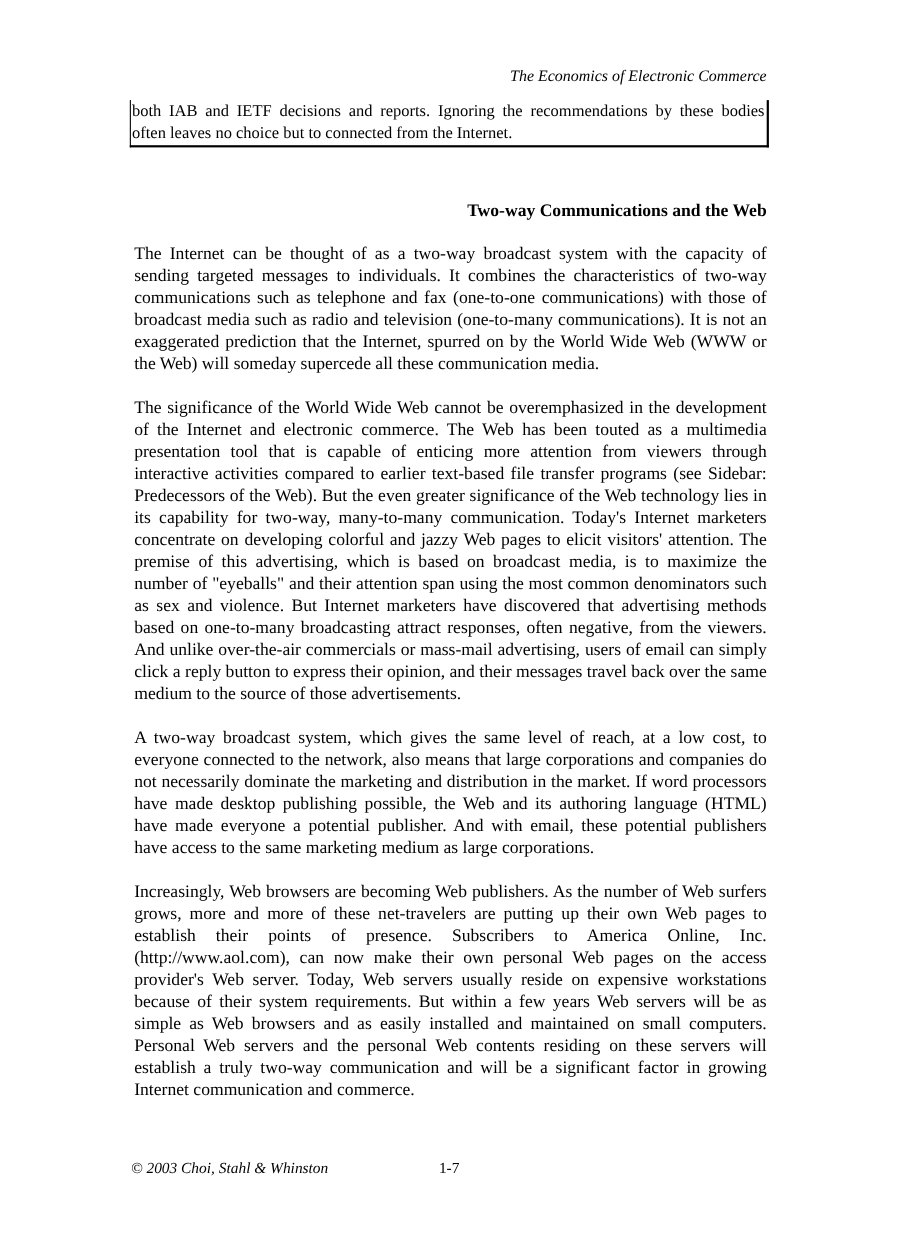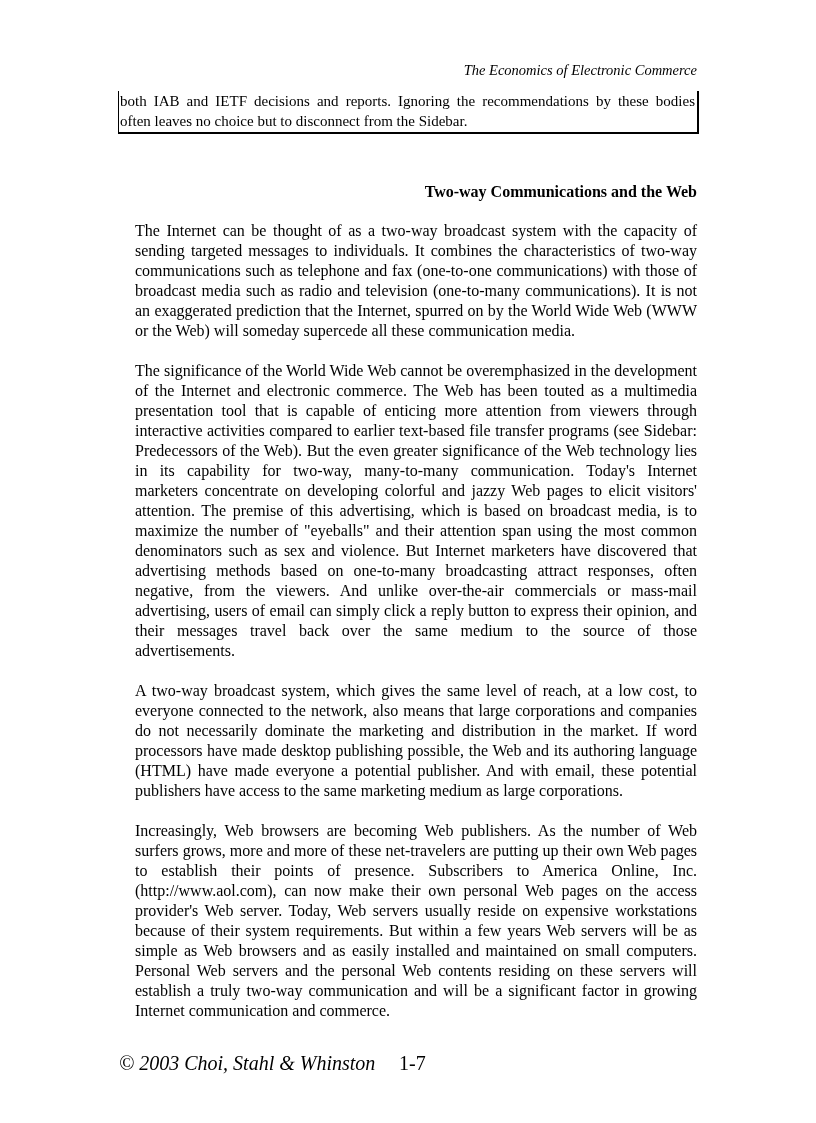--- a/index.html
+++ b/index.html
@@ -54,30 +54,30 @@
       width: 578px;
     }
     .section-heading {
       margin: 0 0 19px 0;
       font-weight: bold;
       font-size: 16px;
       line-height: 20px;
       text-align: right;
     }
     .para {
-      margin: 0 0 20px 16px;
+      margin: 0 0 20px 3px;
       font-size: 16px;
       line-height: 20px;
       text-align: justify;
     }
     .running-footer {
       position: absolute;
       top: 1054px;
       left: 119px;
-      font-size: 20px;
+      font-size: 14px;
       line-height: 18px;
       white-space: nowrap;
     }
     .running-footer .copyright {
       font-style: italic;
     }
     .running-footer .page-number {
       position: absolute;
       left: 280px;
       top: 0;
@@ -86,21 +86,21 @@
   </style>
 </head>
 <body>
 
 <div class="running-header">
   <span>The Economics of Electronic Commerce</span>
 </div>
 
 <div class="sidebar-box">
   <span class="line">both IAB and IETF decisions and reports. Ignoring the recommendations by these bodies</span>
-  <span class="line last">often leaves no choice but to disconnect from the Sidebar.</span>
+  <span class="line last">often leaves no choice but to connected from the Internet.</span>
 </div>
 
 <div class="content">
   <h2 class="section-heading">Two-way Communications and the Web</h2>
   <p class="para">The Internet can be thought of as a two-way broadcast system with the capacity of sending targeted messages to individuals. It combines the characteristics of two-way communications such as telephone and fax (one-to-one communications) with those of broadcast media such as radio and television (one-to-many communications). It is not an exaggerated prediction that the Internet, spurred on by the World Wide Web (WWW or the Web) will someday supercede all these communication media.</p>
   <p class="para">The significance of the World Wide Web cannot be overemphasized in the development of the Internet and electronic commerce. The Web has been touted as a multimedia presentation tool that is capable of enticing more attention from viewers through interactive activities compared to earlier text-based file transfer programs (see Sidebar: Predecessors of the Web). But the even greater significance of the Web technology lies in its capability for two-way, many-to-many communication. Today's Internet marketers concentrate on developing colorful and jazzy Web pages to elicit visitors' attention. The premise of this advertising, which is based on broadcast media, is to maximize the number of "eyeballs" and their attention span using the most common denominators such as sex and violence. But Internet marketers have discovered that advertising methods based on one-to-many broadcasting attract responses, often negative, from the viewers. And unlike over-the-air commercials or mass-mail advertising, users of email can simply click a reply button to express their opinion, and their messages travel back over the same medium to the source of those advertisements.</p>
   <p class="para">A two-way broadcast system, which gives the same level of reach, at a low cost, to everyone connected to the network, also means that large corporations and companies do not necessarily dominate the marketing and distribution in the market. If word processors have made desktop publishing possible, the Web and its authoring language (HTML) have made everyone a potential publisher. And with email, these potential publishers have access to the same marketing medium as large corporations.</p>
   <p class="para">Increasingly, Web browsers are becoming Web publishers. As the number of Web surfers grows, more and more of these net-travelers are putting up their own Web pages to establish their points of presence. Subscribers to America Online, Inc. (http://www.aol.com), can now make their own personal Web pages on the access provider's Web server. Today, Web servers usually reside on expensive workstations because of their system requirements. But within a few years Web servers will be as simple as Web browsers and as easily installed and maintained on small computers. Personal Web servers and the personal Web contents residing on these servers will establish a truly two-way communication and will be a significant factor in growing Internet communication and commerce.</p>
 </div>
 

